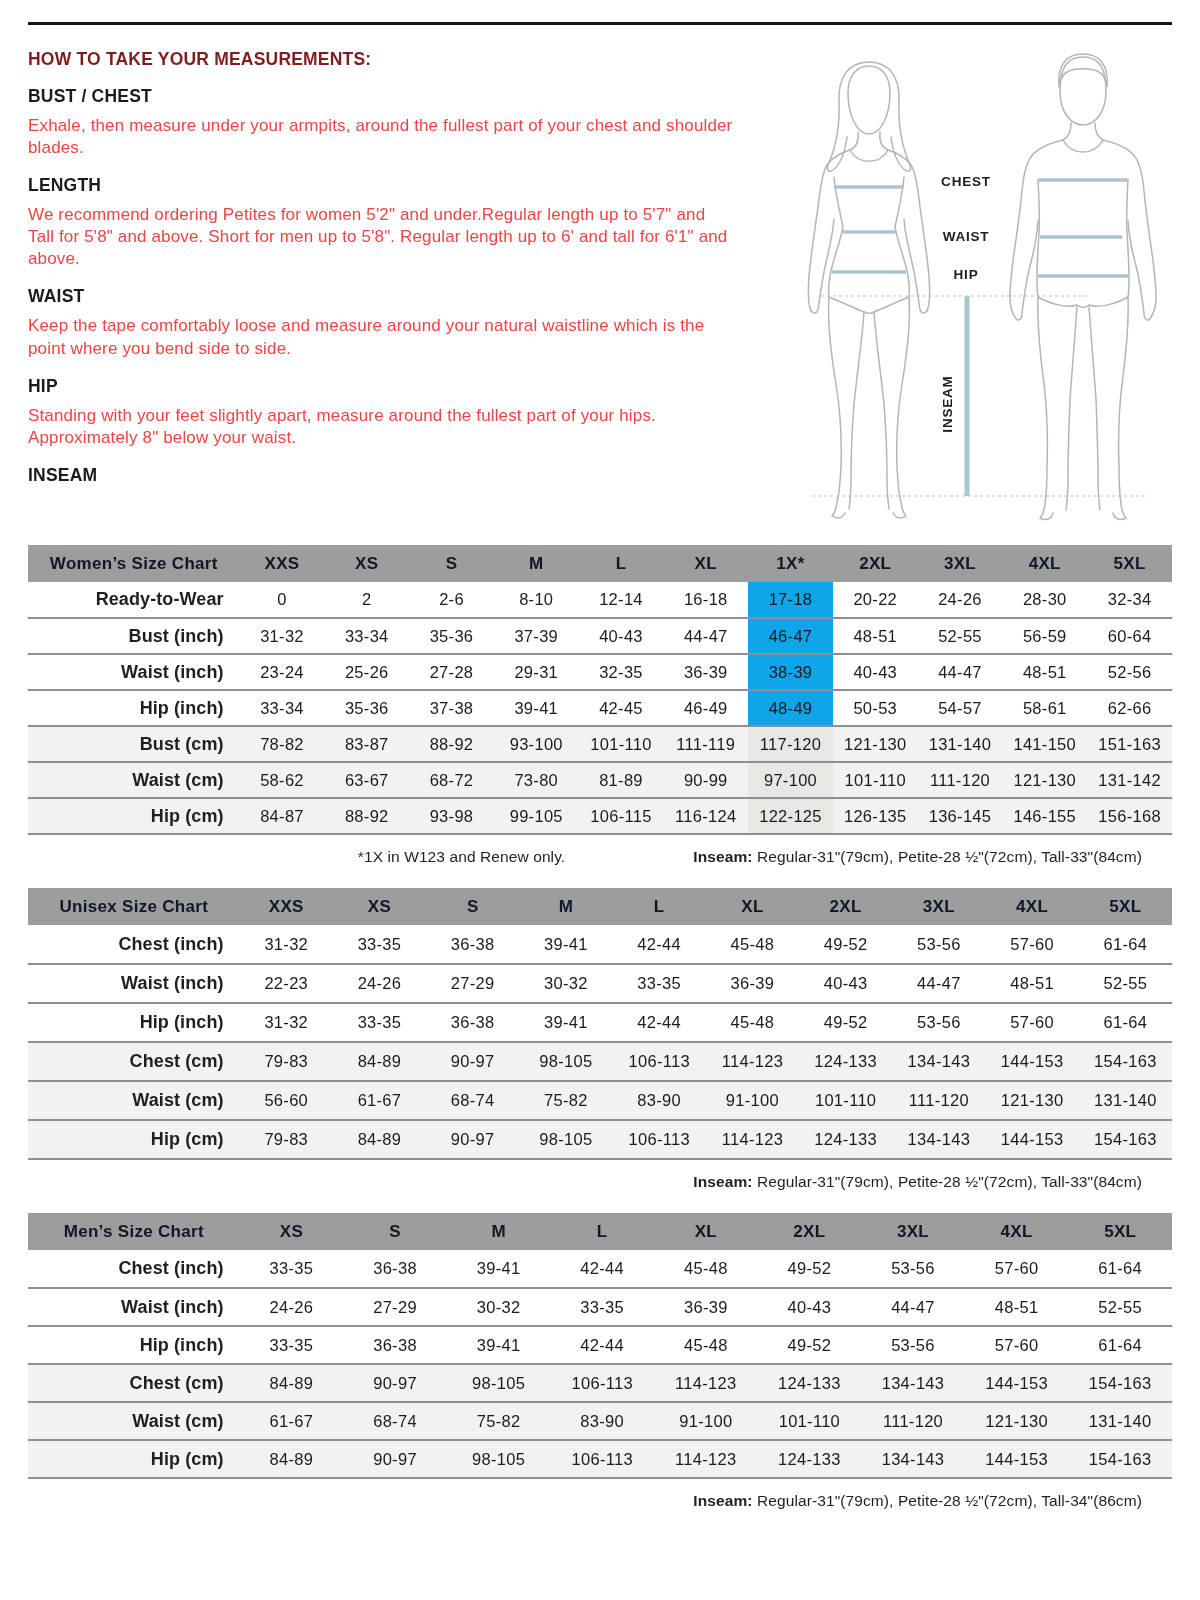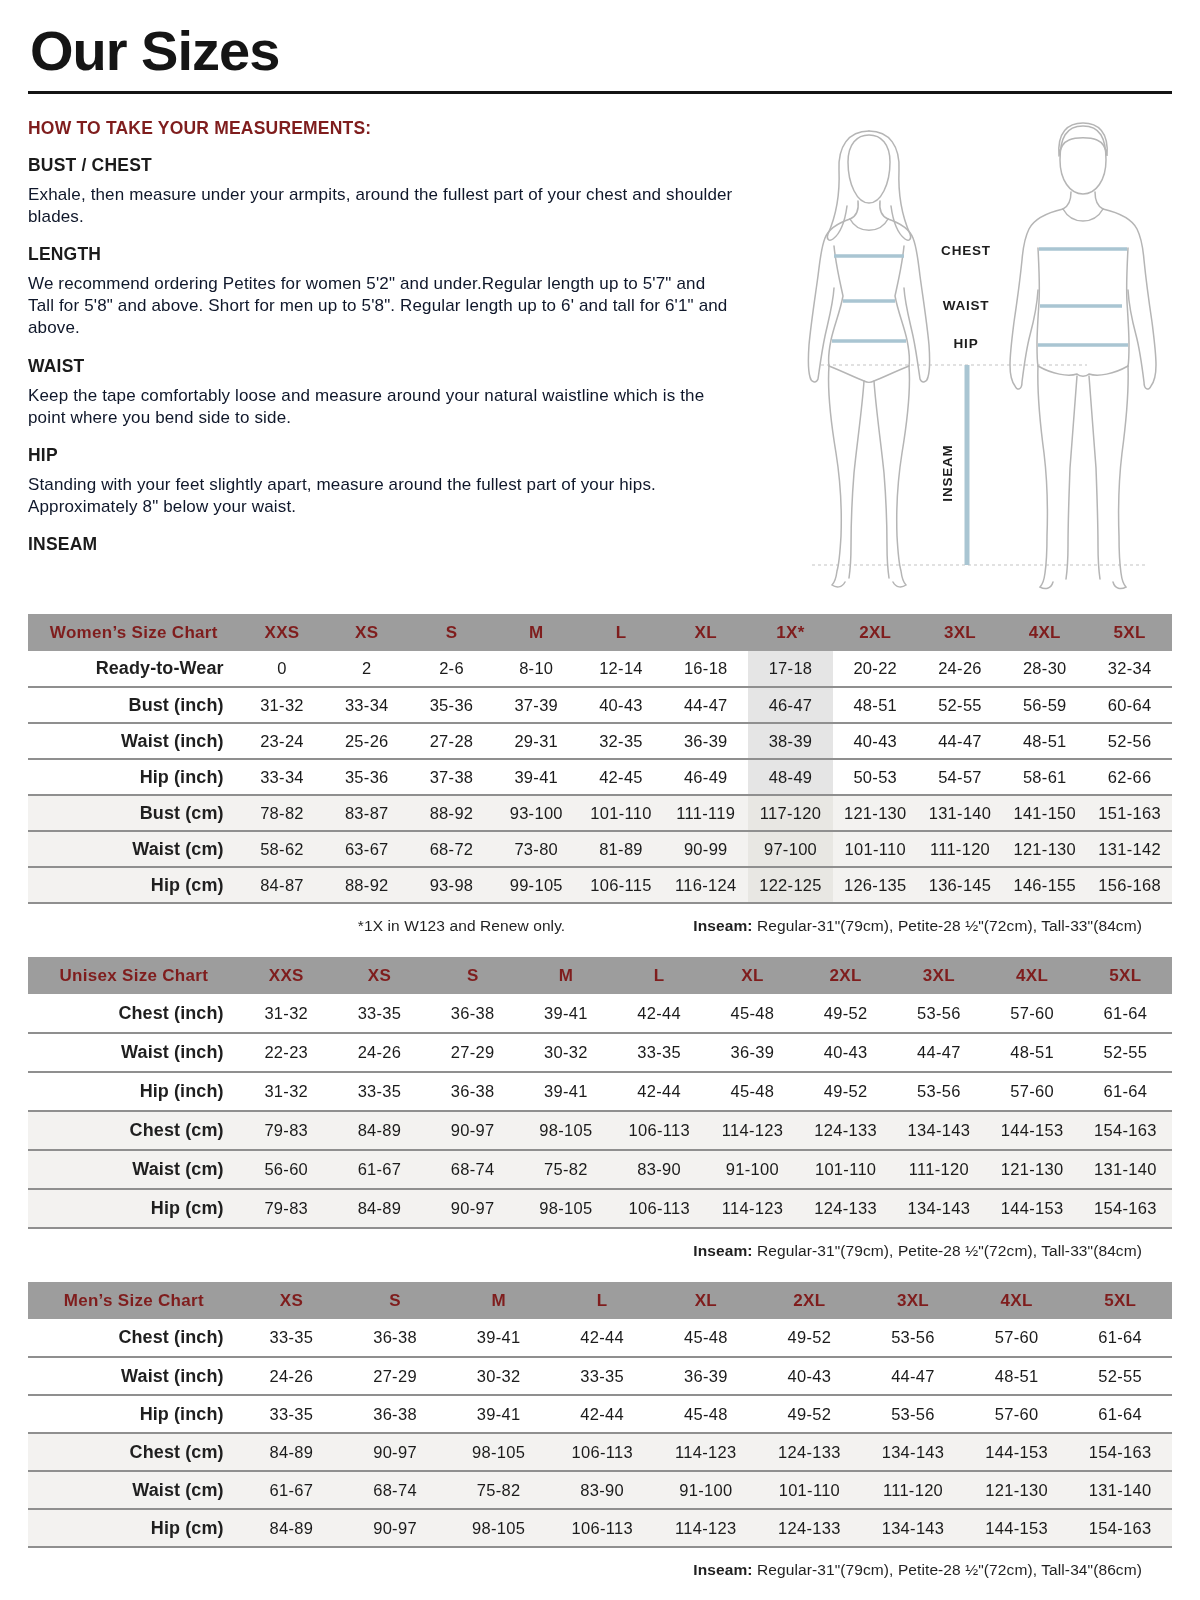--- a/index.html
+++ b/index.html
@@ -19,77 +19,76 @@
   }
   hr.title-rule { border:none; border-top:3px solid #141414; margin:0 0 24px 0; }
 
   
   .top { position:relative; min-height:474px; }
   .instructions { width:705px; }
   .instructions h2 {
     margin:0 0 16px 0; font-size:17.5px; font-weight:700; letter-spacing:.2px; color:#7f1d1d;
   }
   .sec h3 { margin:12px 0 5px 0; font-size:17.5px; font-weight:700; letter-spacing:.2px; color:#1b1b1b; }
-  .sec p  { margin:8px 0 16px 0; font-size:17px; line-height:1.3; letter-spacing:.15px; color:#0f172a; }
+  .sec p  { margin:8px 0 16px 0; font-size:17px; line-height:1.3; letter-spacing:.15px; color:#ef4444; }
 
   .diagram {
     position:absolute; top:0; right:8px;
     width:382px; height:474px;
   }
   .diagram svg { width:100%; height:100%; display:block; }
   .fig-stroke { fill:none; stroke:#b5b5b5; stroke-width:1.5; stroke-linecap:round; }
   .measure-line { stroke-width:3.5; stroke-linecap:butt; }
   .inseam-bar { stroke-width:5; }
   .dash-line { stroke:#c4c4c4; stroke-width:1.2; stroke-dasharray:3 3; }
   .diagram text {
     font-family:"Liberation Sans", sans-serif;
     font-size:13.5px; font-weight:700; letter-spacing:.8px; fill:#1d1d1d;
   }
 
   
   .size-section { margin-top:22px; }
   table.size-table { width:100%; border-collapse:collapse; table-layout:fixed; }
   table.size-table thead th {
-    background:#9d9d9d; color:#7f1d1d; font-size:17px; font-weight:700;
+    background:#9d9d9d; color:#0f172a; font-size:17px; font-weight:700;
     letter-spacing:.3px; height:37px; padding:0;
   }
   table.size-table thead th.lbl { font-size:17px; }
   table.size-table col.c-lbl { width:18.5%; }
   table.size-table tbody th {
     text-align:right; padding-right:16px; font-size:18px; font-weight:700; color:#1f1f1f;
     letter-spacing:.1px;
   }
   table.size-table tbody td {
     text-align:center; font-size:16.5px; color:#1b1b1b; letter-spacing:.3px; padding:0;
   }
   .t-womens tbody tr { height:36px; }
   .t-unisex tbody tr { height:39px; }
   .t-mens   tbody tr { height:38px; }
   table.size-table tbody tr:not(:first-child) td,
   table.size-table tbody tr:not(:first-child) th { border-top:2px solid #8f8f8f; }
   table.size-table tbody tr:last-child td,
   table.size-table tbody tr:last-child th { border-bottom:2px solid #8f8f8f; }
   table.size-table tbody tr.shaded th,
   table.size-table tbody tr.shaded td { background:#f3f2f0; }
-  table.size-table tbody td.hl { background:#e5e5e5; }
+  table.size-table tbody td.hl { background:#0ea5e9; }
   table.size-table tbody tr.shaded td.hl { background:#e8e7e3; }
 
   .footnotes {
     display:flex; justify-content:flex-end; align-items:baseline; gap:120px;
     margin:13px 30px 0 0; font-size:15.5px; color:#1f1f1f; letter-spacing:.1px;
   }
   .footnotes .bold { font-weight:700;margin-left:8px; }
   .footnotes span:empty { display:none; }
 </style>
 </head>
 <body>
 
 <div class="page">
 
-  <h1 class="page-title">Our Sizes</h1>
   <hr class="title-rule">
 
   <div class="top">
     <div class="instructions">
       <h2>HOW TO TAKE YOUR MEASUREMENTS:</h2>
 
       <div class="sec">
         <h3>BUST / CHEST</h3>
         <p>Exhale, then measure under your armpits, around the fullest part of your chest and shoulder blades.</p>
       </div>

